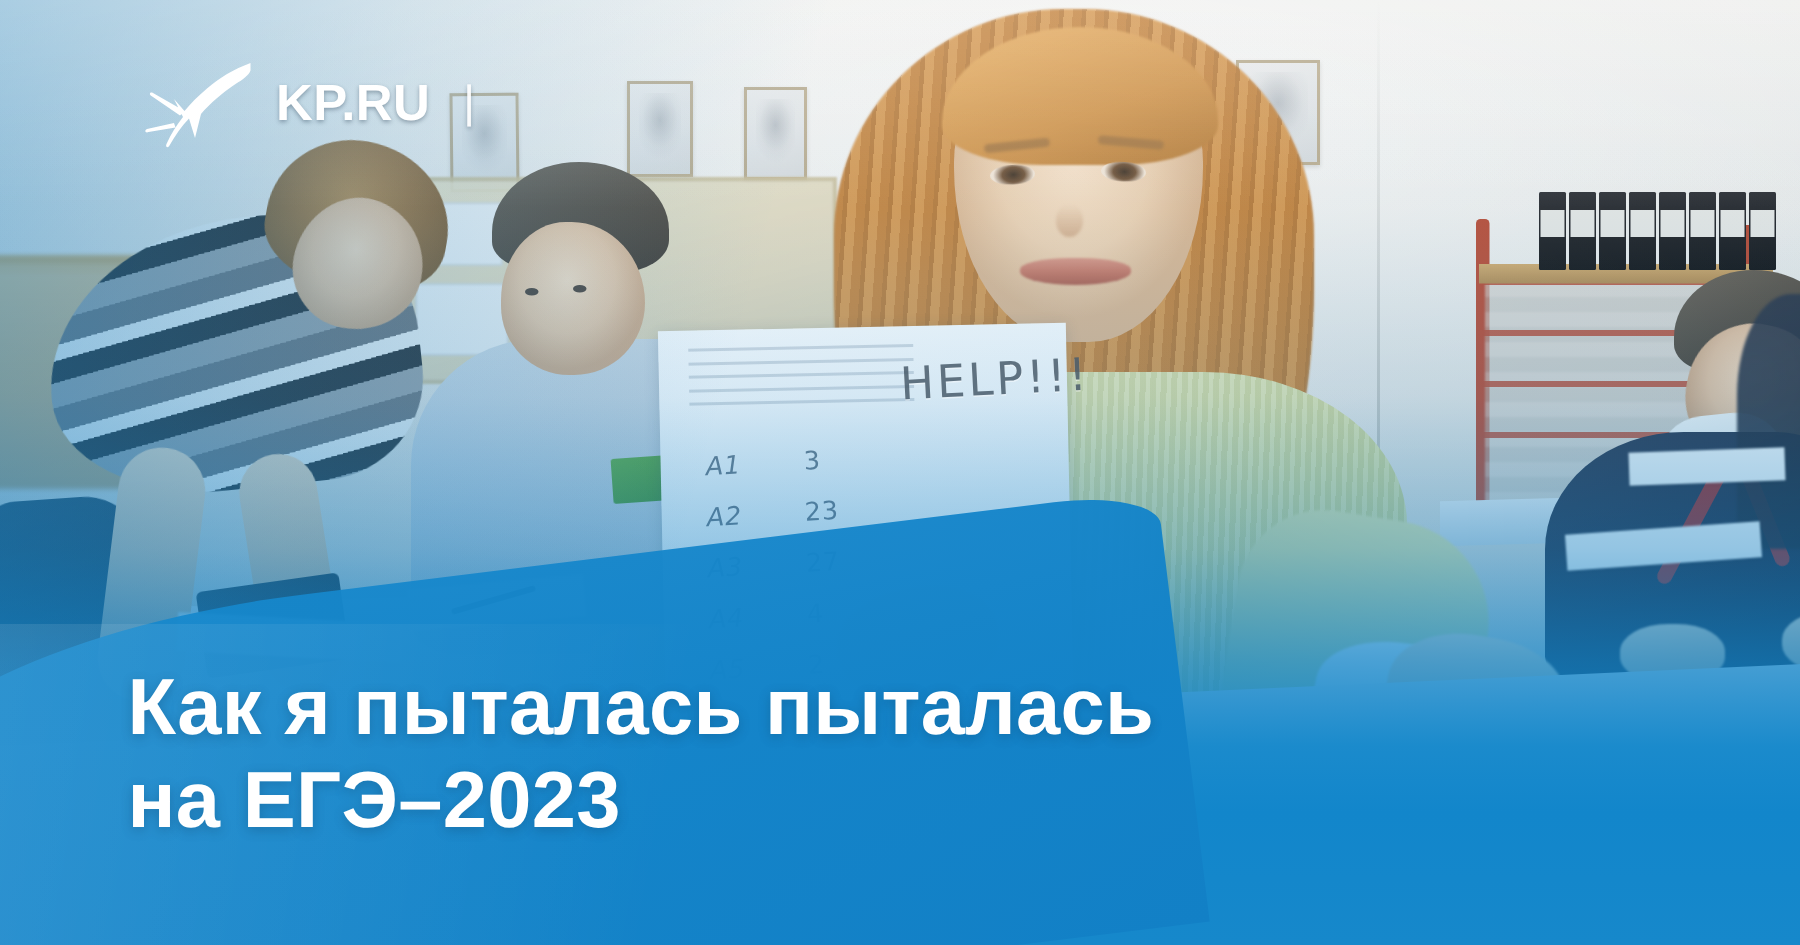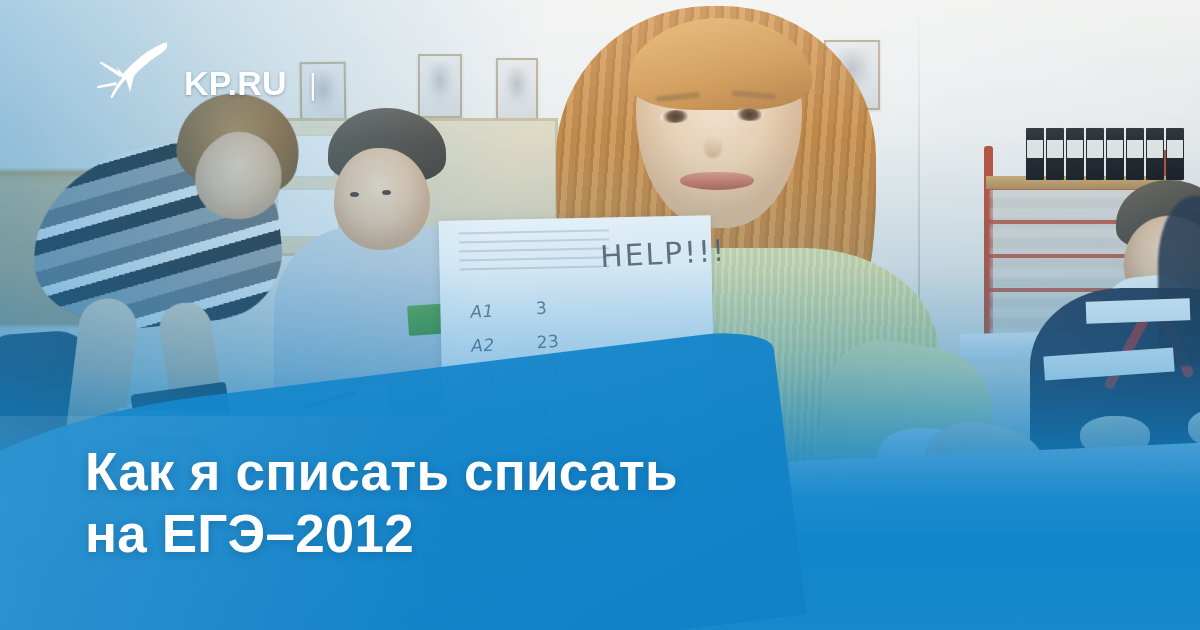--- a/index.html
+++ b/index.html
@@ -395,21 +395,21 @@
     background:linear-gradient(100deg,rgba(255,255,255,.10) 0%,rgba(255,255,255,0) 38%);
   }
   .tint-top{
     position:absolute;left:0;top:0;width:100%;height:22%;
     background:linear-gradient(180deg,rgba(255,255,255,.22),rgba(255,255,255,0));
   }
 
   
   .header{
     position:absolute;left:96px;top:38px;height:62px;
-    display:flex;align-items:flex-end;gap:0;z-index:30;
+    display:flex;align-items:center;gap:0;z-index:30;
   }
   .logo-bird{width:72px;height:62px;display:block;flex:none;}
   .brand{
     margin-left:16px;
     color:#fff;font-size:34px;font-weight:700;letter-spacing:.3px;
     line-height:1;white-space:nowrap;
     text-shadow:0 1px 3px rgba(20,40,60,.35);
   }
   .sep{
     margin:0 22px;color:#fff;font-size:30px;font-weight:400;line-height:1;
@@ -584,17 +584,17 @@
 
   <div class="header">
     <svg class="logo-bird" viewBox="0 0 72 62" aria-hidden="true">
       <path fill="#ffffff" d="M71 4 C60 8 50 14 42 21 C36 26 31 31 27 36 L20 28 L26 40 C22 45 18 51 15 58 C14 60 16 61 17 59 C21 52 25 46 30 41 L34 54 L38 38 C44 31 52 24 61 18 C66 15 70 12 71 9 Z M27 36 L6 24 C4 23 3 25 5 26 L24 39 Z M20 44 L2 48 C0 49 1 51 3 50 L21 47 Z"></path>
     </svg>
     <div class="brand">KP.RU</div>
     <div class="sep">|</div>
   </div>
 
   <div class="headline">
-    <span class="ln">Как я списать списать</span>
-    <span class="ln">на ЕГЭ–2012</span>
+    <span class="ln">Как я пыталась пыталась</span>
+    <span class="ln">на ЕГЭ–2023</span>
   </div>
 
 </div>
 
 </body></html>

